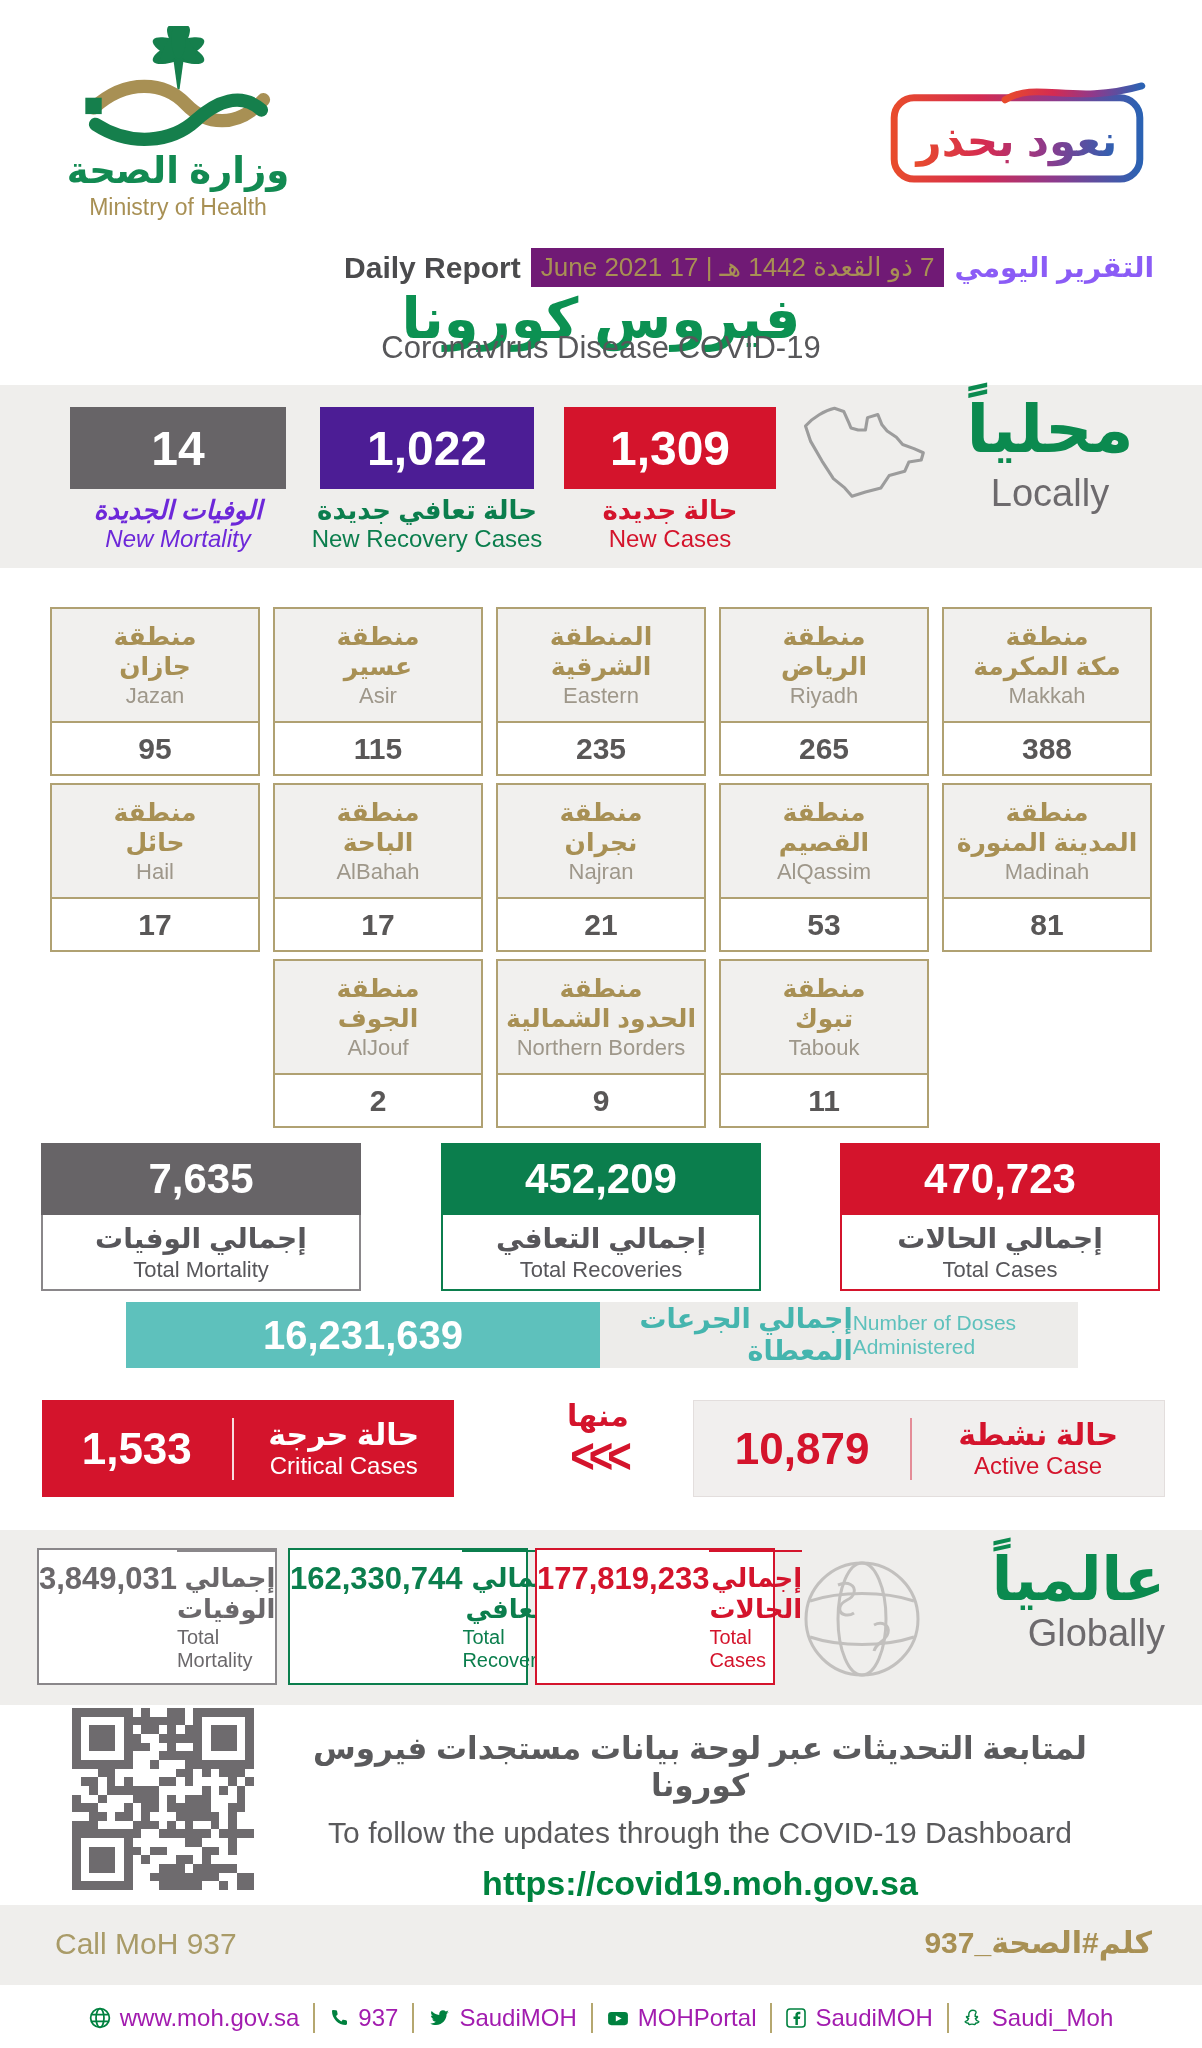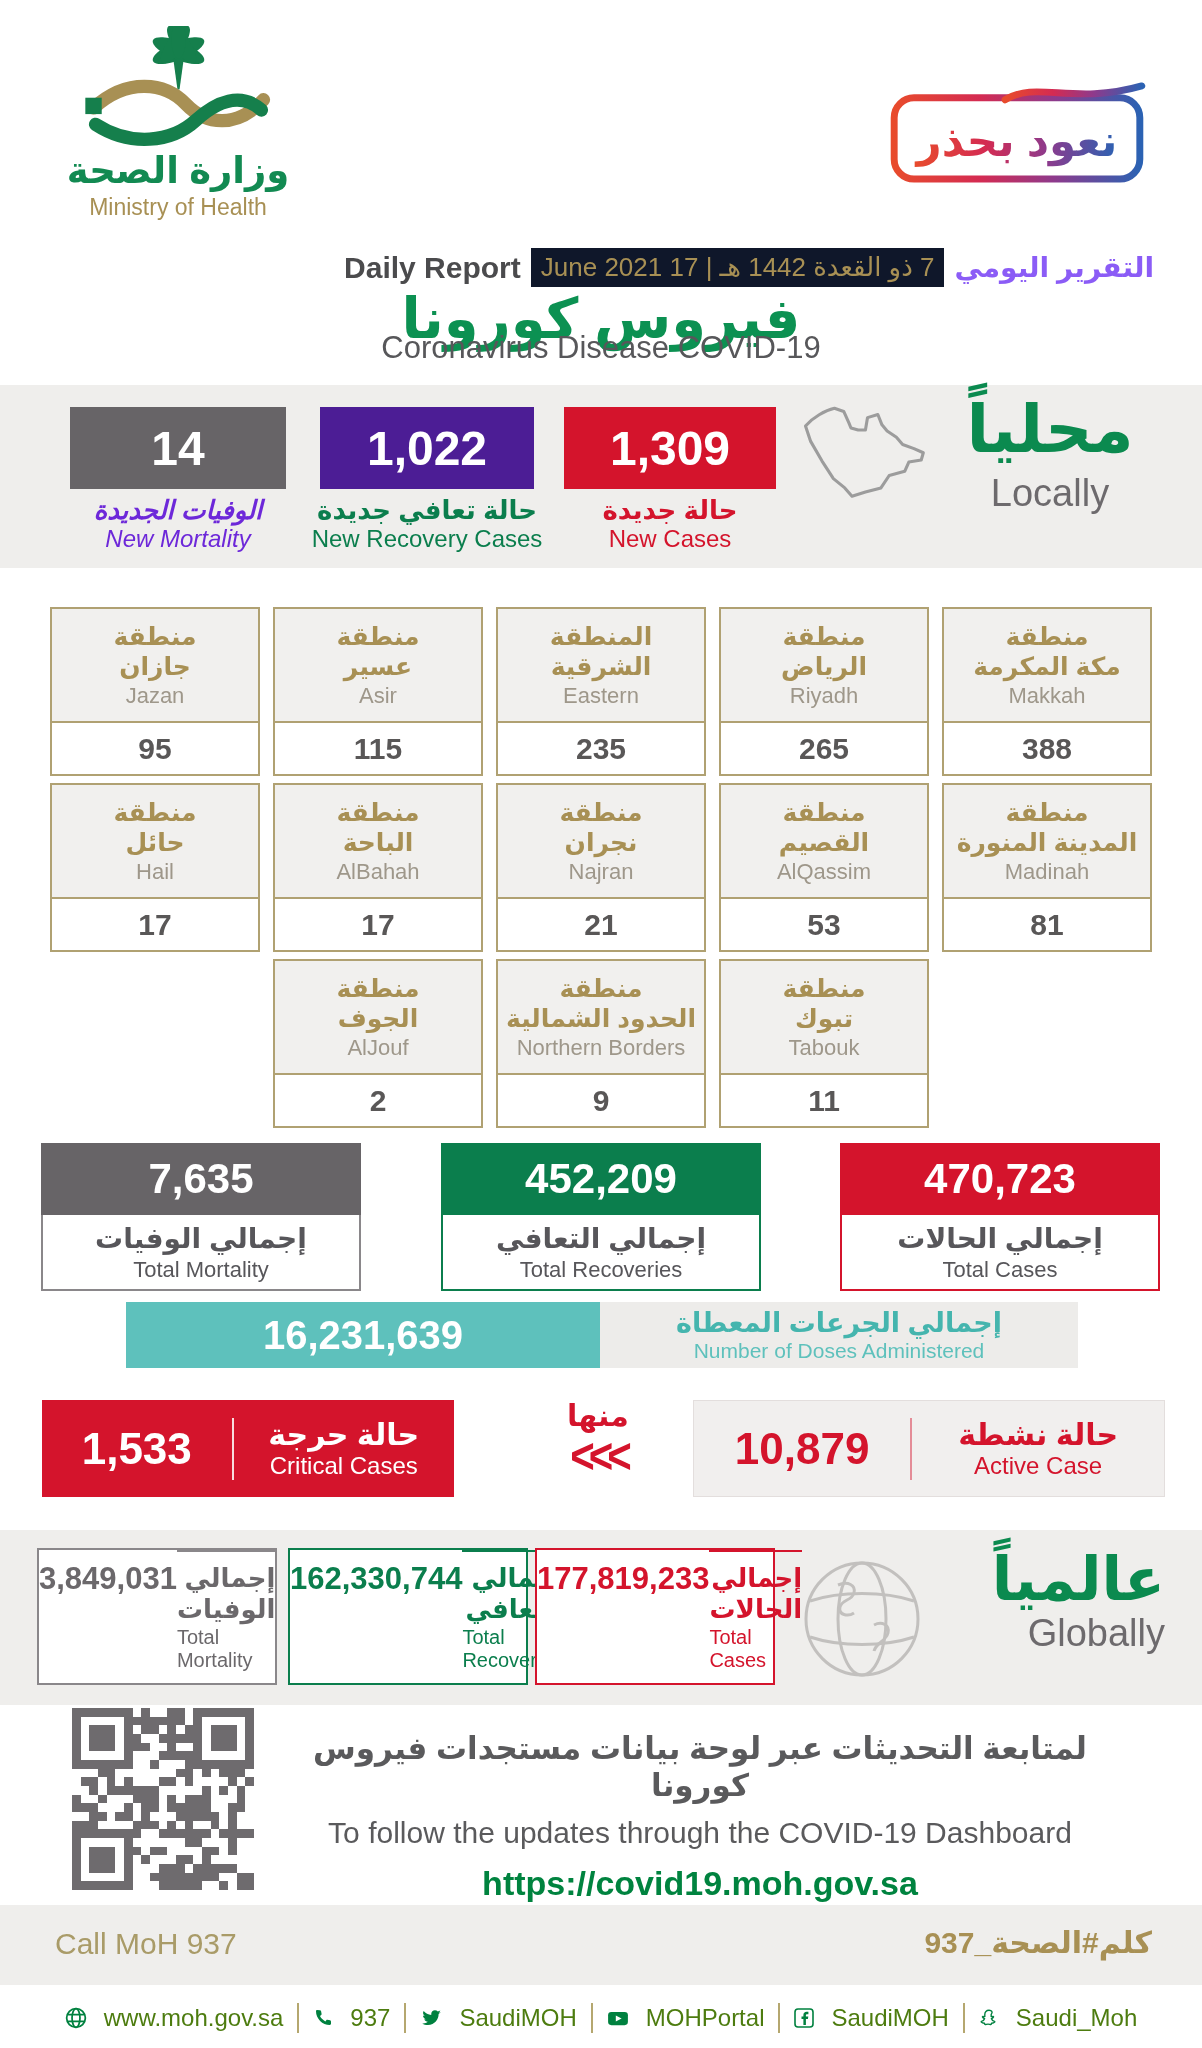--- a/index.html
+++ b/index.html
@@ -7,21 +7,21 @@
         font-family:"Liberation Sans","DejaVu Sans",sans-serif;color:#57565a;}
   .abs{position:absolute;}
 
   
   .logo-wrap{left:48px;top:26px;width:260px;text-align:center;}
   .logo-ar{color:#128a52;font-size:37px;font-weight:bold;margin-top:-6px;}
   .logo-en{color:#a89054;font-size:23px;margin-top:2px;}
   .badge{left:888px;top:80px;}
   .report-line{left:0;top:248px;width:1154px;display:flex;justify-content:flex-end;align-items:center;gap:10px;}
   .daily-en{font-size:30px;font-weight:bold;color:#4b4b4d;}
-  .date-chip{background:#0f172a;color:#a89054;font-size:26px;padding:4px 10px;direction:rtl;}
+  .date-chip{background:#701a75;color:#a89054;font-size:26px;padding:4px 10px;direction:rtl;}
   .daily-ar{font-size:28px;font-weight:bold;color:#8b5cf6;direction:rtl;text-align:right;}
   .title-ar{left:0;top:286px;width:100%;text-align:center;color:#0c9152;font-size:56px;font-weight:bold;direction:rtl;}
   .title-en{left:0;top:330px;width:100%;text-align:center;color:#57575a;font-size:31px;}
 
   
   .band{left:0;top:385px;width:1202px;height:183px;background:#efeeec;}
   .stat-num{position:absolute;top:22px;height:82px;display:flex;align-items:center;justify-content:center;
             color:#fff;font-size:48px;font-weight:bold;}
   .stat-lab{position:absolute;top:110px;width:100%;text-align:center;font-weight:bold;font-size:26px;direction:rtl;}
   .stat-lab2{position:absolute;top:140px;width:100%;text-align:center;font-size:24px;}
@@ -56,21 +56,21 @@
   .total-ar{font-size:28px;font-weight:bold;color:#57565a;direction:rtl;}
   .total-en{font-size:22px;color:#57565a;margin-top:2px;}
   .t-mort{left:41px;} .t-mort .total-num{background:#676467;} .t-mort .total-labels{border:2px solid #8a878a;border-top:none;}
   .t-rec{left:441px;} .t-rec .total-num{background:#0b7e4d;} .t-rec .total-labels{border:2px solid #0b7e4d;border-top:none;}
   .t-case{left:840px;} .t-case .total-num{background:#d4142c;} .t-case .total-labels{border:2px solid #d4142c;border-top:none;}
 
   
   .doses{left:126px;top:1302px;width:952px;height:66px;display:flex;}
   .doses-num{width:474px;background:#5ec1bc;color:#fff;font-size:40px;font-weight:bold;
              display:flex;align-items:center;justify-content:center;}
-  .doses-lab{flex:1;background:#edecea;display:flex;flex-direction:column;align-items:center;justify-content:center;}
+  .doses-lab{flex:1;background:#edecea;display:flex;flex-direction:row;align-items:center;justify-content:center;}
   .doses-ar{color:#45b5ae;font-size:27px;font-weight:bold;direction:rtl;}
   .doses-en{color:#5ec1bc;font-size:21px;}
 
   
   .critical{left:42px;top:1400px;width:412px;height:97px;background:#d4142c;display:flex;align-items:center;color:#fff;}
   .crit-num{width:46%;text-align:center;font-size:44px;font-weight:bold;}
   .vdiv-w{width:2px;height:62px;background:rgba(255,255,255,.85);}
   .crit-labels{flex:1;text-align:center;}
   .crit-ar{font-size:30px;font-weight:bold;direction:rtl;}
   .crit-en{font-size:24px;}
@@ -107,21 +107,21 @@
   .dash{left:260px;top:1730px;width:880px;text-align:center;}
   .dash-ar{font-size:31px;font-weight:bold;color:#5a5a5c;direction:rtl;}
   .dash-en{font-size:30px;color:#5a5a5c;margin-top:12px;}
   .dash-url{font-size:34px;font-weight:bold;color:#00833f;margin-top:14px;}
 
   
   .fband{left:0;top:1905px;width:1202px;height:80px;background:#efeeec;}
   .call-en{position:absolute;left:55px;top:22px;font-size:30px;color:#a99b68;}
   .call-ar{position:absolute;right:50px;top:20px;font-size:30px;font-weight:bold;color:#a89054;direction:rtl;}
   .social{left:0;top:2003px;width:1202px;display:flex;align-items:center;justify-content:center;gap:14px;}
-  .soc{display:flex;align-items:center;gap:17px;color:#4d7c0f;font-size:24px;cursor:pointer;}
+  .soc{display:flex;align-items:center;gap:9px;color:#a21caf;font-size:24px;cursor:pointer;}
   .sep{width:2px;height:30px;background:#b5a76f;}
   .sic{display:flex;align-items:center;}
 </style>
 </head>
 <body>
 
 <div class="page">
 
   <div class="abs logo-wrap">
     <svg width="215" height="125" viewBox="0 0 210 122">

